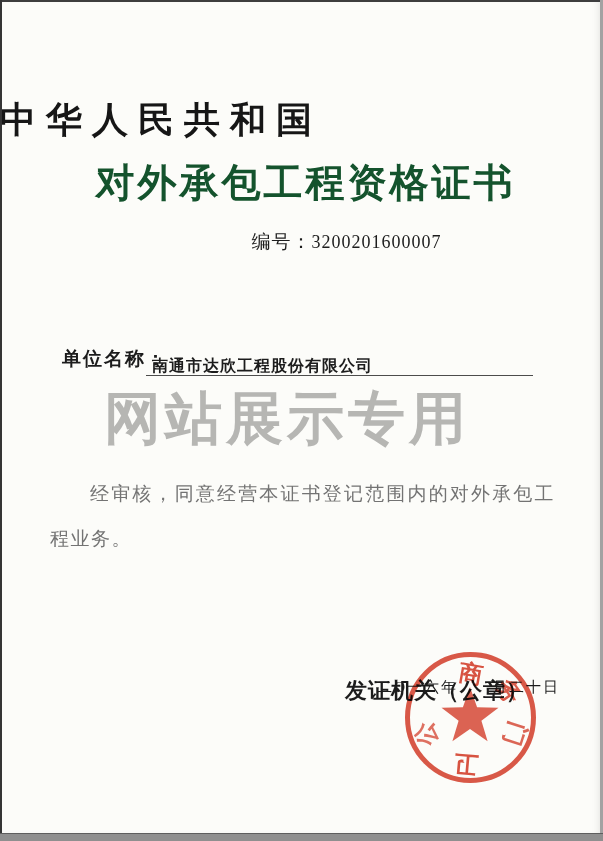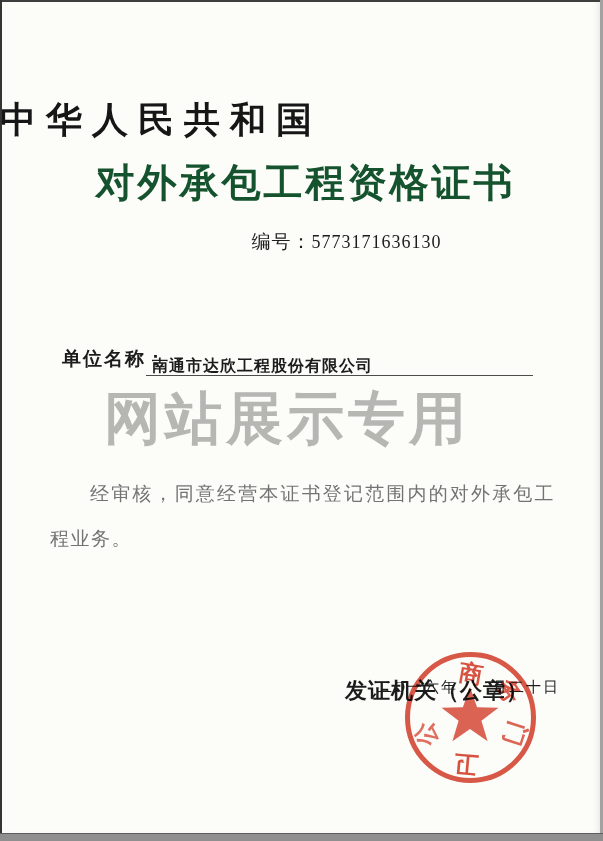--- a/index.html
+++ b/index.html
@@ -96,21 +96,21 @@
 </head>
 <body>
 
 <div class="page">
 
   <div class="title1">中华人民共和国</div>
   <div class="title2">对外承包工程资格证书</div>
 
   <div class="serial">
     <span class="serial-label">编号：</span>
-    <span class="serial-number">5773171636130</span>
+    <span class="serial-number">3200201600007</span>
   </div>
 
   <div class="field field-unit">
     <span class="field-label">单位名称：</span>
     <span class="field-value-cn">南通市达欣工程股份有限公司</span>
     <span class="field-underline"></span>
   </div>
 
 
   <div class="watermark">网站展示专用</div>

